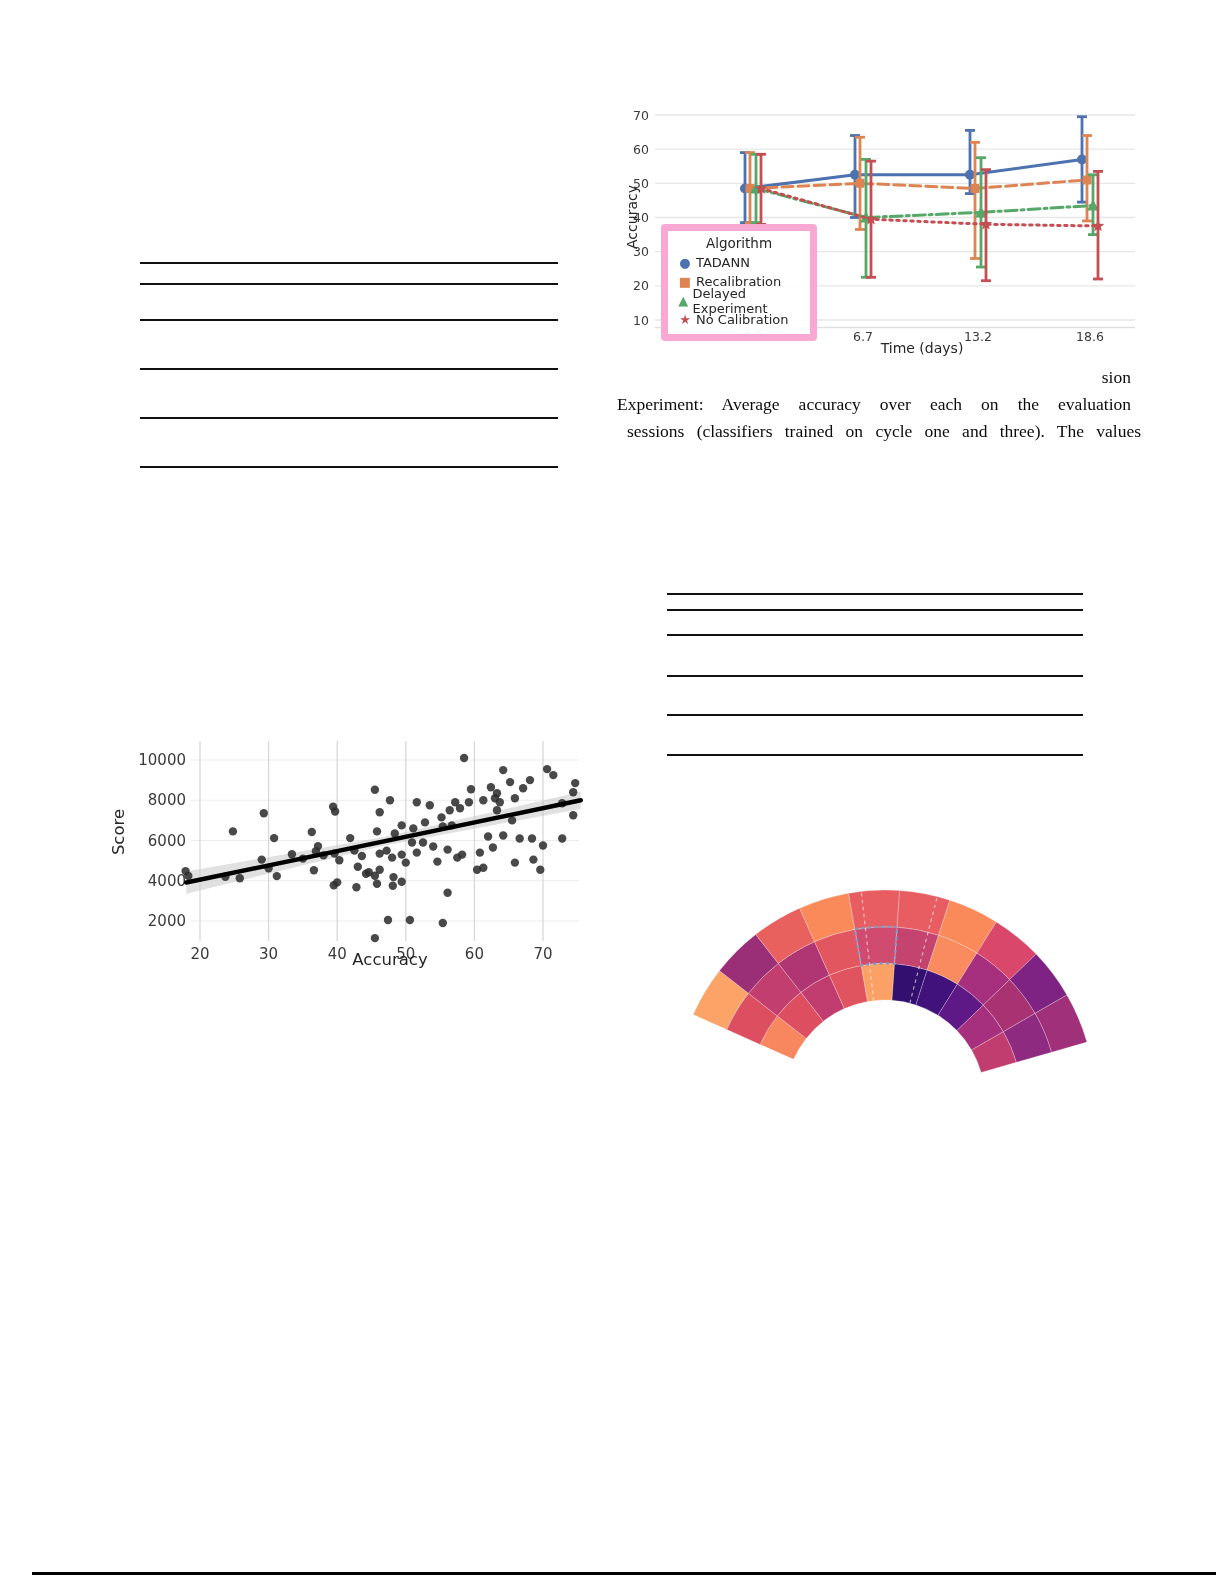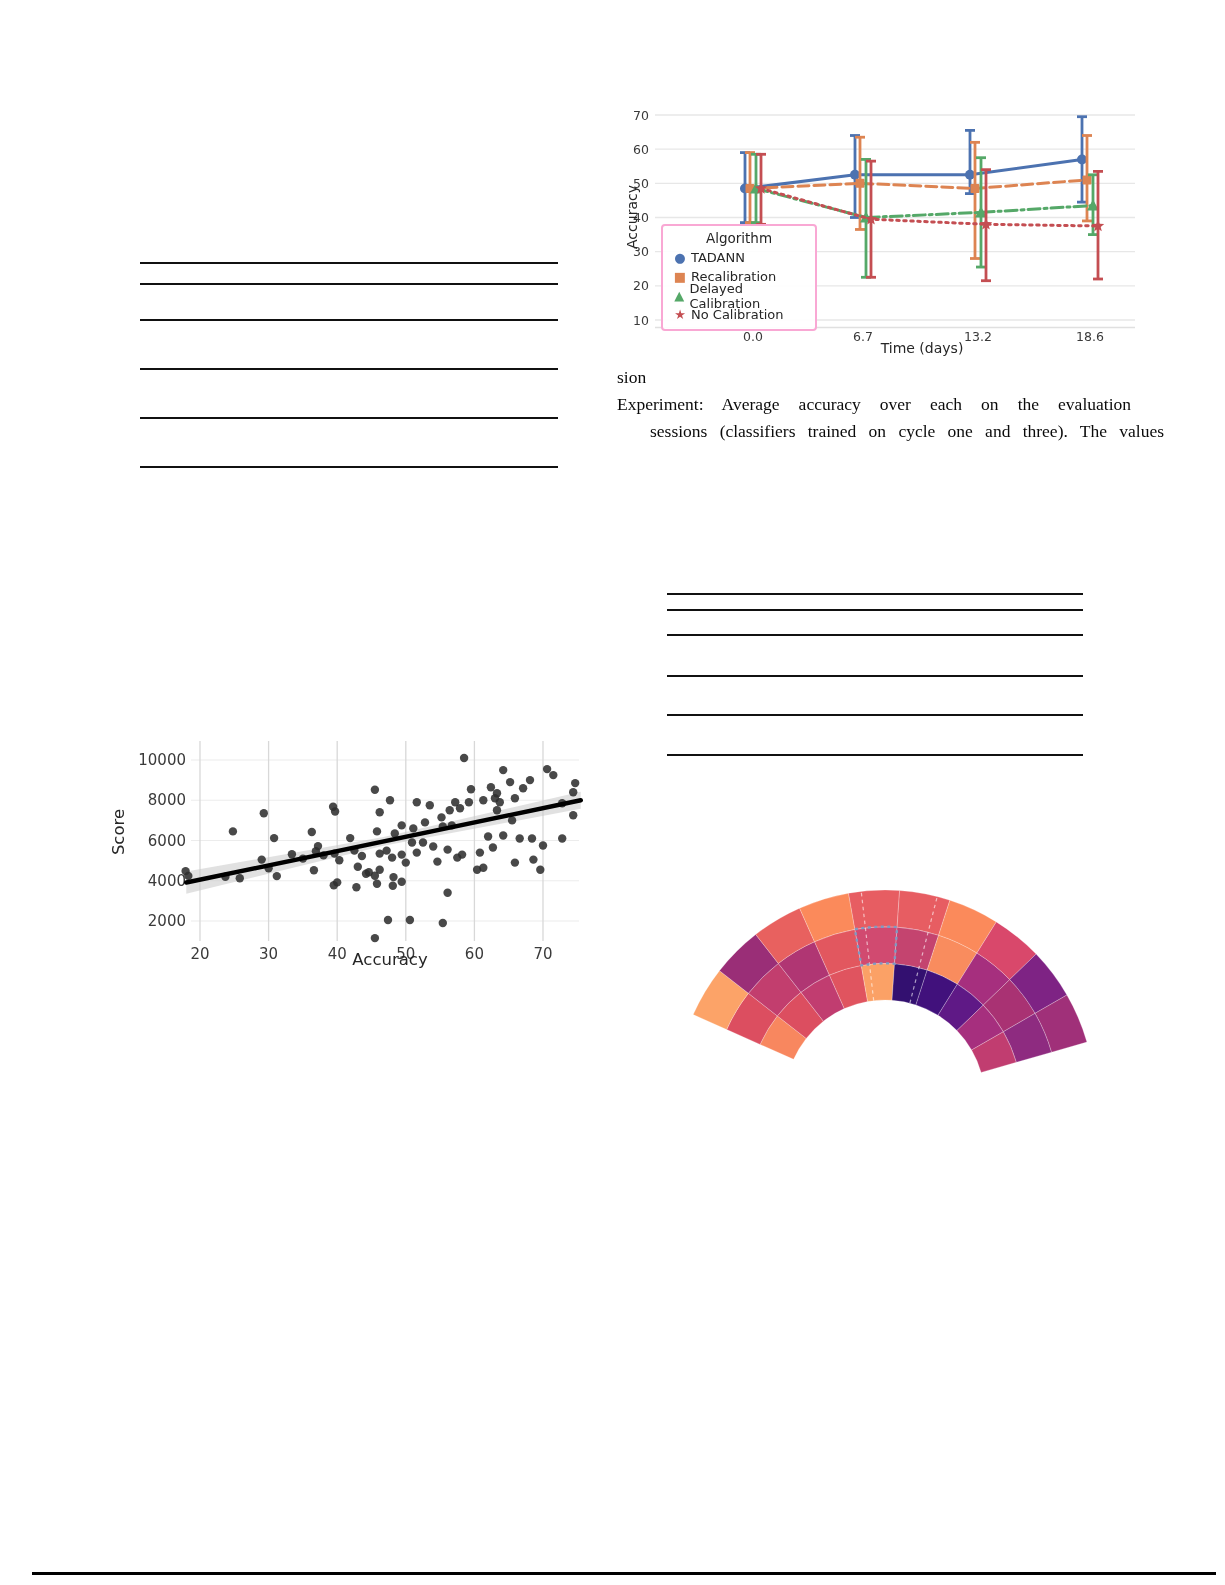--- a/index.html
+++ b/index.html
@@ -4,21 +4,21 @@
 <style>
   html,body{margin:0;padding:0;background:#fff;}
   #page{position:relative;width:1225px;height:1585px;background:#ffffff;overflow:hidden;
         font-family:"Liberation Serif", serif;color:#111;}
   .abs{position:absolute;}
   .serif-line{font-size:17.5px;line-height:27px;color:#0b0b0b;}
   .justify{text-align:justify;text-align-last:justify;}
   .rule{position:absolute;background:#111;}
   .axis-label{font-family:"DejaVu Sans","Liberation Sans",sans-serif;color:#262626;}
   #line-chart-legend{position:absolute;left:661px;top:224px;width:156px;
-      background:rgba(255,255,255,0.92);border:2px solid #f9a8d4;border-radius:4px;
+      background:rgba(255,255,255,0.92);border:7px solid #f9a8d4;border-radius:4px;
       font-family:"DejaVu Sans","Liberation Sans",sans-serif;color:#262626;
       padding:3px 6px 5px 6px;box-sizing:border-box;}
   #line-chart-legend .lg-title{text-align:center;font-size:13.5px;line-height:19px;}
   #line-chart-legend .lg-row{display:flex;align-items:center;height:19px;font-size:13px;}
   #line-chart-legend .lg-marker{width:22px;text-align:center;font-size:13px;line-height:19px;}
   svg{position:absolute;overflow:visible;}
   text{font-family:"DejaVu Sans","Liberation Sans",sans-serif;fill:#3a3a3a;}
 </style>
 </head>
 <body>
@@ -132,31 +132,31 @@
     <div class="lg-row">
       <span class="lg-marker" style="color: rgb(76, 114, 176);">●</span>
       <span>TADANN</span>
     </div>
     <div class="lg-row">
       <span class="lg-marker" style="color: rgb(221, 132, 82);">■</span>
       <span>Recalibration</span>
     </div>
     <div class="lg-row">
       <span class="lg-marker" style="color: rgb(85, 168, 104);">▲</span>
-      <span>Delayed Calibration</span>
+      <span>Delayed Experiment</span>
     </div>
     <div class="lg-row">
       <span class="lg-marker" style="color: rgb(196, 78, 82);">★</span>
       <span>No Calibration</span>
     </div>
   </div>
 
-  <div class="abs serif-line" style="left:617px;top:364px;width:514px;">sion</div>
+  <div class="abs serif-line" style="left:617px;top:364px;width:514px;text-align:right;">sion</div>
   <div class="abs serif-line justify" style="left:617px;top:391px;width:514px;">Experiment: Average accuracy over each on the evaluation</div>
-  <div class="abs serif-line justify" style="left:650px;top:418px;width:514px;">sessions (classifiers trained on cycle one and three). The values</div>
+  <div class="abs serif-line justify" style="left:627px;top:418px;width:514px;">sessions (classifiers trained on cycle one and three). The values</div>
 
   <div id="right-table">
       <div class="rule" style="left: 667px; top: 593px; width: 416px; height: 1.5px; background: rgb(17, 17, 17);"></div>
       <div class="rule" style="left: 667px; top: 609px; width: 416px; height: 1.5px; background: rgb(17, 17, 17);"></div>
       <div class="rule" style="left: 667px; top: 634px; width: 416px; height: 1.5px; background: rgb(17, 17, 17);"></div>
       <div class="rule" style="left: 667px; top: 675px; width: 416px; height: 1.5px; background: rgb(17, 17, 17);"></div>
       <div class="rule" style="left: 667px; top: 714px; width: 416px; height: 1.5px; background: rgb(17, 17, 17);"></div>
       <div class="rule" style="left: 667px; top: 754px; width: 416px; height: 1.5px; background: rgb(17, 17, 17);"></div>
     </div>
 

